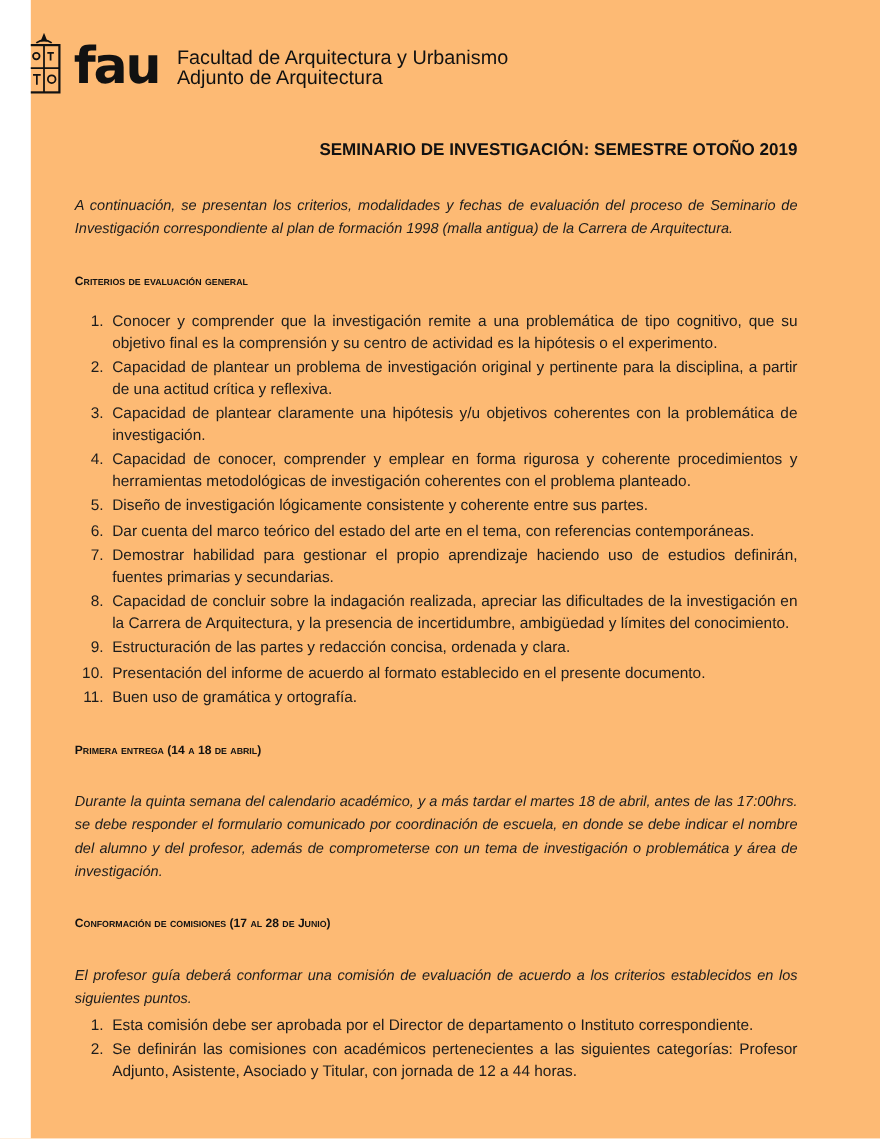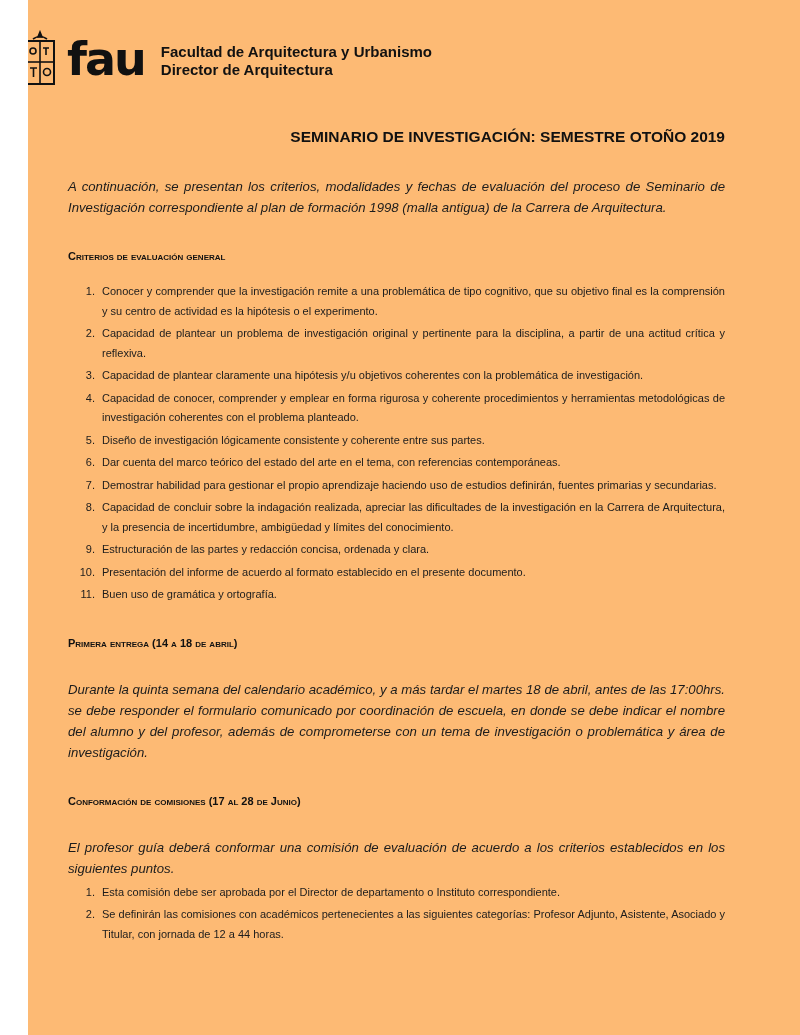--- a/index.html
+++ b/index.html
@@ -28,21 +28,21 @@
   .logotype {
     font-family: "DejaVu Sans", sans-serif;
     font-weight: bold;
     font-size: 46px;
     letter-spacing: -2px;
     line-height: 1;
     color: #111;
     margin-right: 16px;
     transform: translateY(-2px);
   }
-  .header-text { font-size: 15px; font-weight: bold; line-height: 18px; color: #111; }
+  .header-text { font-size: 18px; font-weight: normal; line-height: 18px; color: #111; }
   .doc-title {
     text-align: right;
     font-weight: bold;
     font-size: 15.5px;
     margin: 36px 0 0 0;
     color: #111;
   }
   .para {
     font-size: 13.2px;
     line-height: 21px;
@@ -53,21 +53,21 @@
   .section-heading {
     font-variant: small-caps;
     font-weight: bold;
     font-size: 11px;
     margin: 32px 0 0 0;
     color: #111;
   }
   ol.doc-list {
     margin: 20px 0 0 0;
     padding-left: 30px;
-    font-size: 11px;
+    font-size: 14px;
     line-height: 19.5px;
   }
   ol.doc-list li {
     text-align: justify;
     padding-left: 4px;
     margin-bottom: 3px;
   }
   ol.doc-list.tight { margin-top: 4px; }
 </style>
 </head>
@@ -87,21 +87,21 @@
           <circle cx="12" cy="21" r="3"></circle>
           <path d="M22 18 h6 M25 18 v7"></path>
           <path d="M9 38 h7 M12.5 38 v9"></path>
           <circle cx="26" cy="42" r="3.5"></circle>
         </g>
       </svg>
     </span>
     <span class="logotype">fau</span>
     <span class="header-text">
       <div>Facultad de Arquitectura y Urbanismo</div>
-      <div>Director de Arquitectura</div>
+      <div>Adjunto de Arquitectura</div>
     </span>
   </div>
 
   <div class="doc-title">SEMINARIO DE INVESTIGACIÓN: SEMESTRE OTOÑO 2019</div>
 
   <p class="para">A continuación, se presentan los criterios, modalidades y fechas de evaluación del proceso de Seminario de Investigación correspondiente al plan de formación 1998 (malla antigua) de la Carrera de Arquitectura.</p>
 
   <div class="section-heading">Criterios de evaluación general</div>
 
   <ol class="doc-list">

